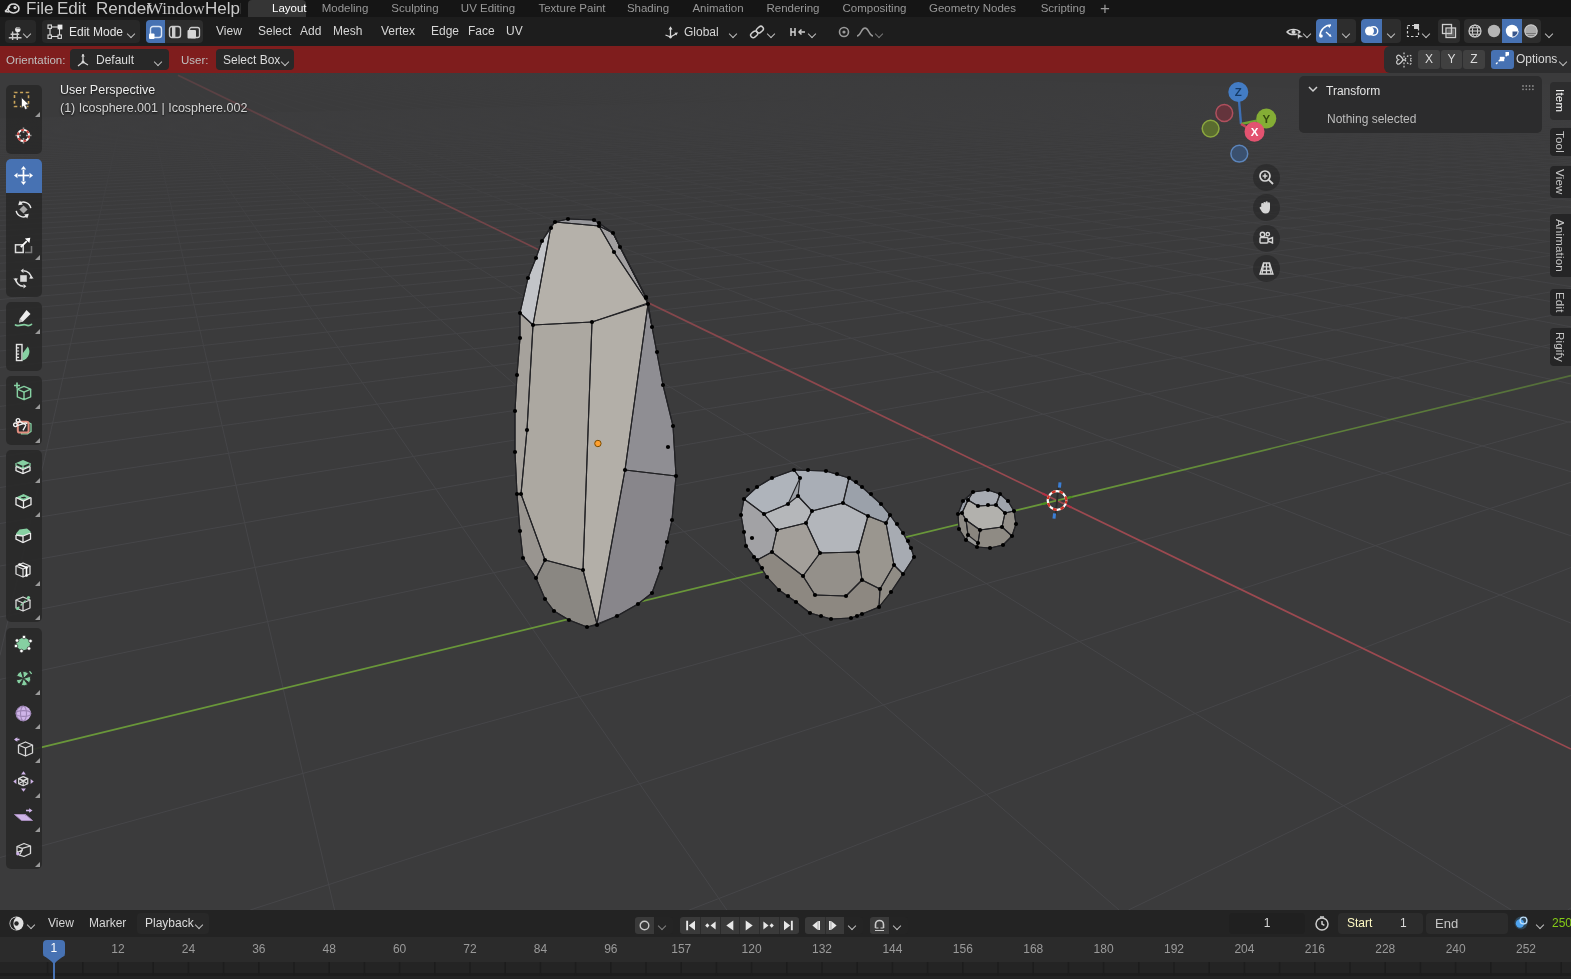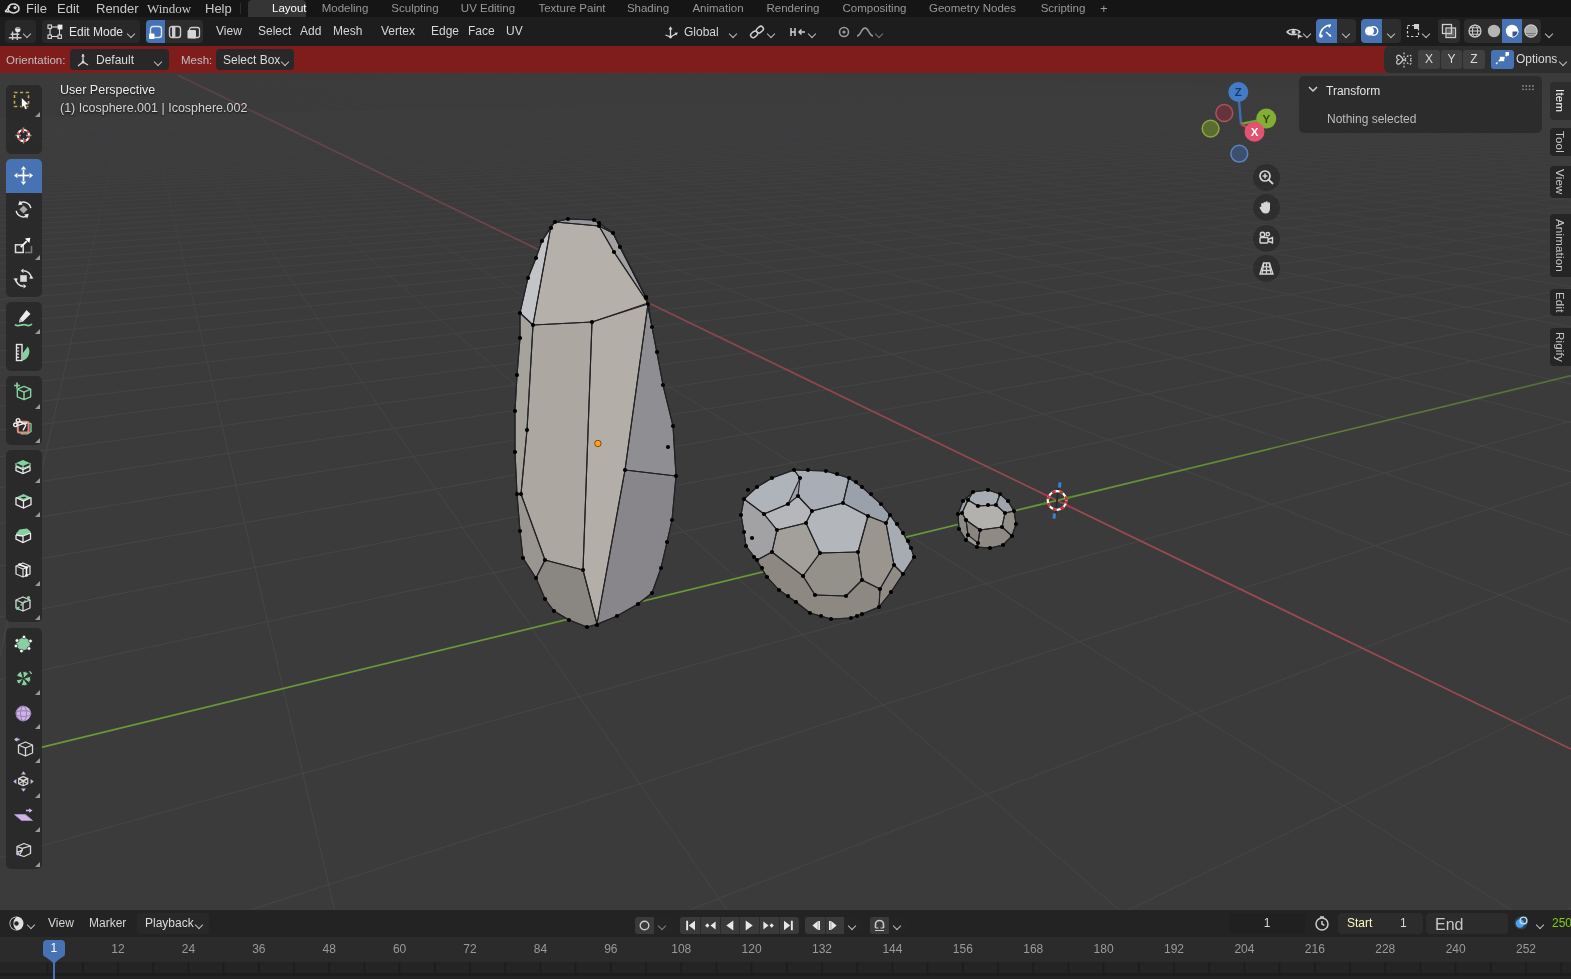--- a/index.html
+++ b/index.html
@@ -3,21 +3,21 @@
 *{margin:0;padding:0;box-sizing:border-box;}
 html,body{width:1571px;height:979px;overflow:hidden;background:#1d1d1d;
  font-family:"Liberation Sans",sans-serif;-webkit-font-smoothing:antialiased;}
 .abs{position:absolute;}
 #stage{position:relative;width:1571px;height:979px;}
 #row1{left:0;top:0;width:1571px;height:17px;background:#151515;}
 #row2{left:0;top:17px;width:1571px;height:29px;background:#1d1d1d;}
 #row3{left:0;top:46px;width:1571px;height:27px;background:#7f1d1d;}
 #vpwrap{left:0;top:73px;width:1571px;height:837px;}
 #timeline{left:0;top:910px;width:1571px;height:69px;background:#232323;}
-.m1{position:absolute;top:0;height:17px;line-height:17px;font-size:13px;color:#c9c9c9;text-align:right;}
+.m1{position:absolute;top:0;height:17px;line-height:17px;font-size:17px;color:#c9c9c9;text-align:right;}
 .wtab{position:absolute;top:0;height:17px;line-height:17px;font-size:11.5px;color:#989898;}
 .wtab.act{background:#353535;color:#fff;border-radius:4px 4px 0 0;text-align:center;}
 .menu2{position:absolute;top:4px;height:21px;line-height:21px;font-size:12px;color:#d6d6d6;}
 .dd{position:absolute;background:#282828;border-radius:4px;color:#e2e2e2;font-size:13px;}
 .chev{display:inline-block;width:8px;height:8px;position:relative;}
 .chev:before{content:"";position:absolute;left:0;top:1px;width:5px;height:5px;
  border-right:1.6px solid #bdbdbd;border-bottom:1.6px solid #bdbdbd;transform:rotate(45deg);}
 .lbl3{position:absolute;top:5px;height:18px;line-height:18px;font-size:11.5px;color:#bfbfbf;}
 .tbtn{position:absolute;left:6px;width:36px;background:rgba(41,41,41,.92);}
 .tbtn.act{background:#4772b3;}
@@ -853,21 +853,21 @@
 <div class="abs" id="row3">
       <div class="lbl3" style="left:6px;">Orientation:</div>
       <div class="dd" style="left:70px;top:3px;width:99px;height:21px;"></div>
       <svg width="16" height="16" viewBox="0 0 16 16" style="position:absolute;left:75px;top:6px;">
         <path d="M8 2 L8 10 M8 10 L3 14 M8 10 L13 13" stroke="#d8d8d8" stroke-width="1.3" fill="none"></path>
         <path d="M8 2l-1.8 2.6h3.6z" fill="#d8d8d8"></path>
         <circle cx="8" cy="10" r="1.5" fill="#d8d8d8"></circle>
       </svg>
       <div style="position:absolute;left:96px;top:7px;font-size:12px;color:#dcdcdc;">Default</div>
       <div class="chev" style="position:absolute;left:155px;top:12px;"></div>
-      <div class="lbl3" style="left:181px;">Mesh:</div>
+      <div class="lbl3" style="left:181px;">User:</div>
       <div class="dd" style="left:216px;top:3px;width:78px;height:21px;"></div>
       <div style="position:absolute;left:223px;top:7px;font-size:12px;color:#dcdcdc;">Select Box</div>
       <div class="chev" style="position:absolute;left:282px;top:12px;"></div>
       <div style="position:absolute;left:1384px;top:0;width:187px;height:27px;background:#2d2d2e;border-radius:6px 0 0 6px;"></div>
       <svg width="20" height="18" viewBox="0 0 20 18" style="position:absolute;left:1394px;top:5px;">
         <path d="M9 8.5 C7.5 5.5 5 3.5 3.5 4.5 C2 5.5 2.5 8 4.5 8.7 C2.5 9.4 2 12 3.5 13 C5 14 7.5 11.5 9 8.9 Z" fill="none" stroke="#d0d0d0" stroke-width="1.2"></path>
         <g fill="none" stroke="#d0d0d0" stroke-width="1.2" stroke-dasharray="1.8 1.5">
           <path d="M11 8.5 C12.5 5.5 15 3.5 16.5 4.5 C18 5.5 17.5 8 15.5 8.7 C17.5 9.4 18 12 16.5 13 C15 14 12.5 11.5 11 8.9 Z"></path>
           <path d="M10 1.5 V16.5"></path>
         </g>
@@ -1280,38 +1280,38 @@
       <div class="abs" style="left:1229px;top:3px;width:76px;height:21px;background:#202020;border-radius:4px;"></div>
       <div class="abs" style="left:1229px;top:6px;width:76px;text-align:center;font-size:12px;color:#d8d8d8;">1</div>
       <svg width="16" height="16" viewBox="0 0 16 16" style="position:absolute;left:1314px;top:5px;">
         <circle cx="8" cy="9" r="6" fill="none" stroke="#cdcdcd" stroke-width="1.5"></circle>
         <path d="M8 6v3l2.4 1.4 M6 2h4" stroke="#cdcdcd" stroke-width="1.5" fill="none"></path>
       </svg>
       <div class="abs" style="left:1338px;top:3px;width:85px;height:21px;background:#2c2c2c;border-radius:4px;"></div>
       <div class="abs" style="left:1347px;top:6px;font-size:12px;color:#fef9c3;">Start</div>
       <div class="abs" style="left:1400px;top:6px;font-size:12px;color:#dadada;">1</div>
       <div class="abs" style="left:1426px;top:3px;width:82px;height:21px;background:#2c2c2c;border-radius:4px;"></div>
-      <div class="abs" style="left:1435px;top:6px;font-size:16px;color:#c6c6c6;">End</div>
+      <div class="abs" style="left:1435px;top:6px;font-size:13px;color:#c6c6c6;">End</div>
       <div class="abs" style="left:1552px;top:6px;font-size:12px;color:#84cc16;">250</div>
       <svg width="18" height="18" viewBox="0 0 18 18" style="position:absolute;left:1513px;top:4px;">
         <circle cx="8" cy="9" r="6.5" fill="#55aaf0" opacity=".25"></circle>
         <circle cx="7" cy="9.5" r="4.2" fill="#4fa3ee"></circle>
         <circle cx="10.5" cy="6.5" r="3.4" fill="none" stroke="#bfe0fa" stroke-width="1.4"></circle>
       </svg>
       <div class="chev" style="position:absolute;left:1537px;top:11px;"></div>
       <div class="abs" style="left:0;top:27px;width:1571px;height:25px;background:#2b2b2b;"></div>
       <div class="num" style="left:104.0337px;top:32px;width:28px;text-align:center;">12</div>
       <div class="num" style="left:174.4341px;top:32px;width:28px;text-align:center;">24</div>
       <div class="num" style="left:244.8345px;top:32px;width:28px;text-align:center;">36</div>
       <div class="num" style="left:315.2349px;top:32px;width:28px;text-align:center;">48</div>
       <div class="num" style="left:385.6353px;top:32px;width:28px;text-align:center;">60</div>
       <div class="num" style="left:456.03569999999996px;top:32px;width:28px;text-align:center;">72</div>
       <div class="num" style="left:526.4361px;top:32px;width:28px;text-align:center;">84</div>
       <div class="num" style="left:596.8365px;top:32px;width:28px;text-align:center;">96</div>
-      <div class="num" style="left:667.2369px;top:32px;width:28px;text-align:center;">108</div>
+      <div class="num" style="left:667.2369px;top:32px;width:28px;text-align:center;">157</div>
       <div class="num" style="left:737.6373px;top:32px;width:28px;text-align:center;">120</div>
       <div class="num" style="left:808.0377px;top:32px;width:28px;text-align:center;">132</div>
       <div class="num" style="left:878.4381px;top:32px;width:28px;text-align:center;">144</div>
       <div class="num" style="left:948.8385px;top:32px;width:28px;text-align:center;">156</div>
       <div class="num" style="left:1019.2388999999998px;top:32px;width:28px;text-align:center;">168</div>
       <div class="num" style="left:1089.6393px;top:32px;width:28px;text-align:center;">180</div>
       <div class="num" style="left:1160.0397px;top:32px;width:28px;text-align:center;">192</div>
       <div class="num" style="left:1230.4401px;top:32px;width:28px;text-align:center;">204</div>
       <div class="num" style="left:1300.8405px;top:32px;width:28px;text-align:center;">216</div>
       <div class="num" style="left:1371.2409px;top:32px;width:28px;text-align:center;">228</div>

